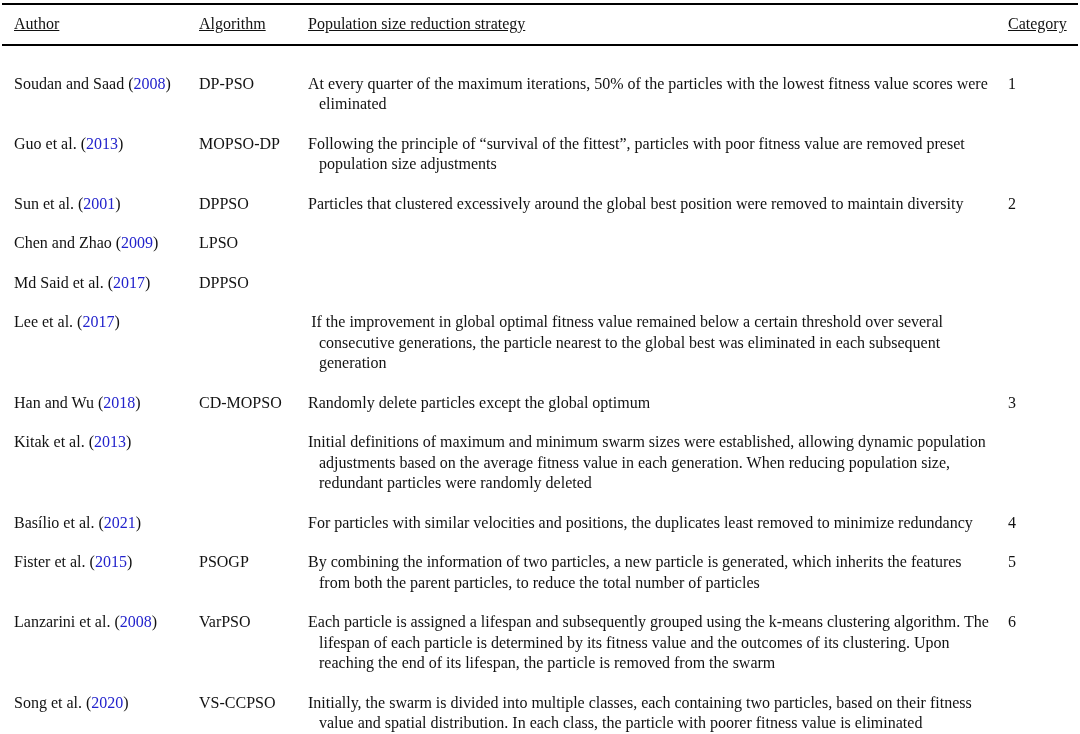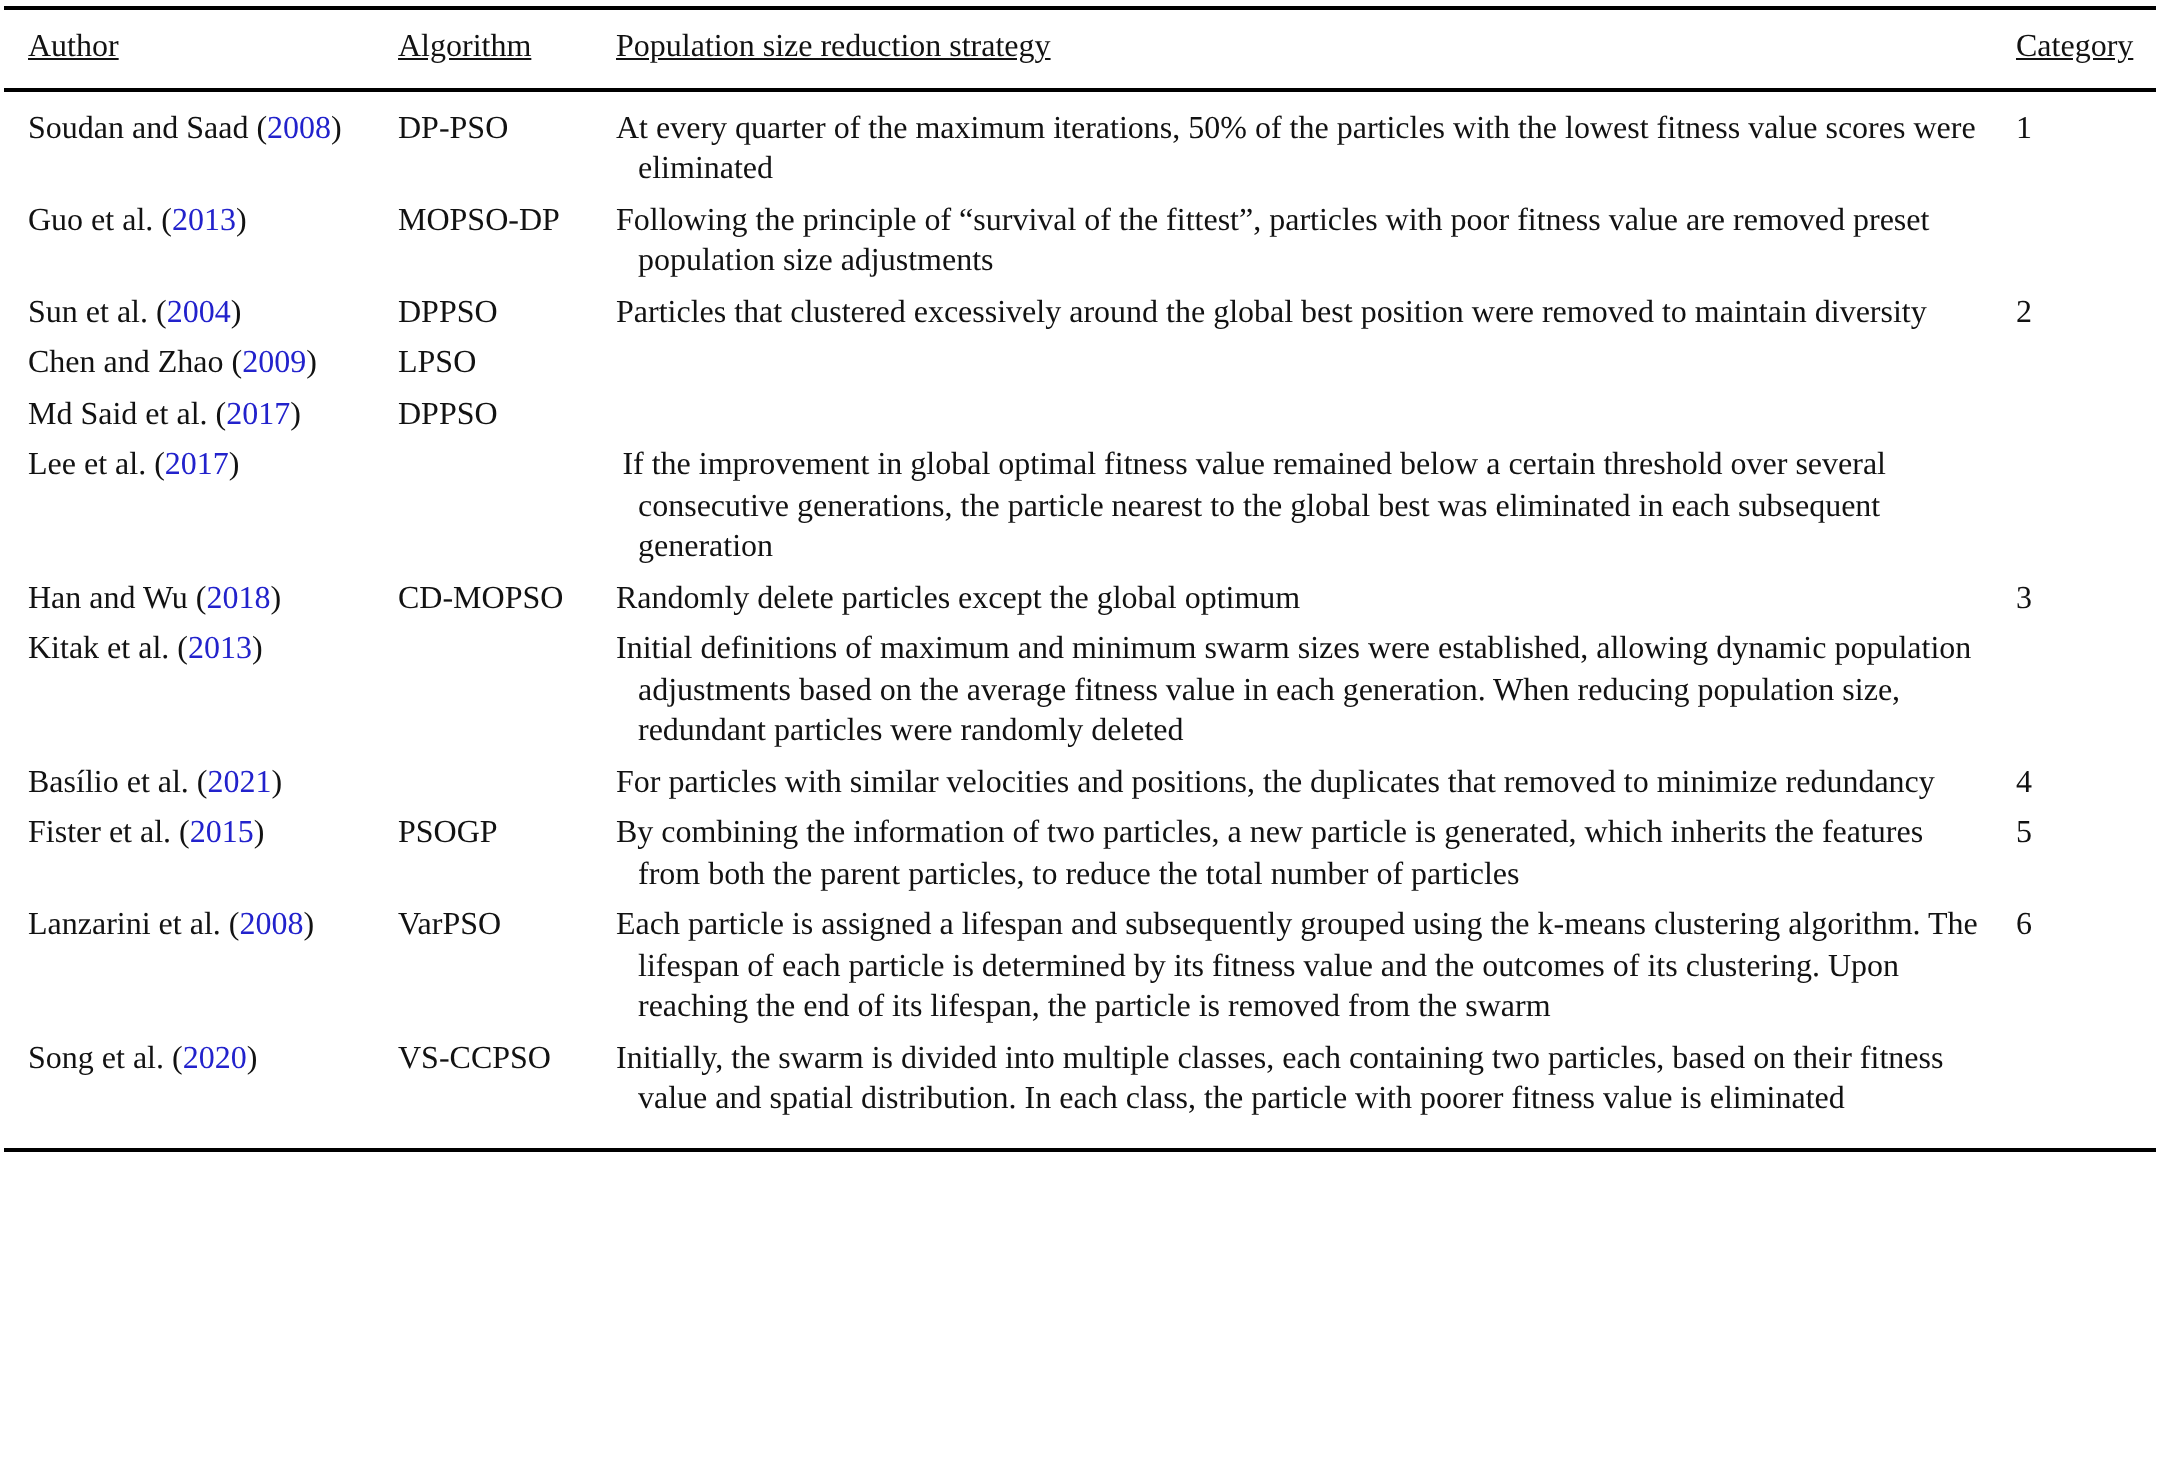--- a/index.html
+++ b/index.html
@@ -23,21 +23,21 @@
   .grid-row {
     display: grid;
     grid-template-columns: 185px 109px 700px 1fr;
     margin-left: 14px;
     margin-right: 0;
     align-items: start;
   }
   .header-row { padding: 9px 0 9px 0; text-decoration: underline; }
   .header-row .cell { font-size: 16px; }
   .rows-container { padding-top: 9px; padding-bottom: 8px; }
-  .data-row { margin-bottom: 5px; }
+  .data-row { margin-bottom: 5px; margin-top: 19px; }
   .cell { min-height: 1px; }
   .cell-strategy {
     padding-left: 11px;
     text-indent: -11px;
     padding-right: 12px;
   }
   .cell-category { padding-left: 0; }
   .cite-year {
     color: #2222cc;
     text-decoration: none;
@@ -74,21 +74,21 @@
     <div class="cell cell-author">
       <span>Guo et al. (</span><a class="cite-year">2013</a><span>)</span>
     </div>
     <div class="cell cell-algorithm">MOPSO-DP</div>
     <div class="cell cell-strategy">Following the principle of “survival of the fittest”, particles with poor fitness value are removed preset population size adjustments</div>
     <div class="cell cell-category"></div>
   </div>
 
   <div class="grid-row data-row">
     <div class="cell cell-author">
-      <span>Sun et al. (</span><a class="cite-year">2004</a><span>)</span>
+      <span>Sun et al. (</span><a class="cite-year">2001</a><span>)</span>
     </div>
     <div class="cell cell-algorithm">DPPSO</div>
     <div class="cell cell-strategy">Particles that clustered excessively around the global best position were removed to maintain diversity</div>
     <div class="cell cell-category">2</div>
   </div>
 
   <div class="grid-row data-row">
     <div class="cell cell-author">
       <span>Chen and Zhao (</span><a class="cite-year">2009</a><span>)</span>
     </div>
@@ -129,21 +129,21 @@
     <div class="cell cell-algorithm"></div>
     <div class="cell cell-strategy">Initial definitions of maximum and minimum swarm sizes were established, allowing dynamic population adjustments based on the average fitness value in each generation. When reducing population size, redundant particles were randomly deleted</div>
     <div class="cell cell-category"></div>
   </div>
 
   <div class="grid-row data-row">
     <div class="cell cell-author">
       <span>Basílio et al. (</span><a class="cite-year">2021</a><span>)</span>
     </div>
     <div class="cell cell-algorithm"></div>
-    <div class="cell cell-strategy">For particles with similar velocities and positions, the duplicates that removed to minimize redundancy</div>
+    <div class="cell cell-strategy">For particles with similar velocities and positions, the duplicates least removed to minimize redundancy</div>
     <div class="cell cell-category">4</div>
   </div>
 
   <div class="grid-row data-row">
     <div class="cell cell-author">
       <span>Fister et al. (</span><a class="cite-year">2015</a><span>)</span>
     </div>
     <div class="cell cell-algorithm">PSOGP</div>
     <div class="cell cell-strategy">By combining the information of two particles, a new particle is generated, which inherits the features from both the parent particles, to reduce the total number of particles</div>
     <div class="cell cell-category">5</div>

